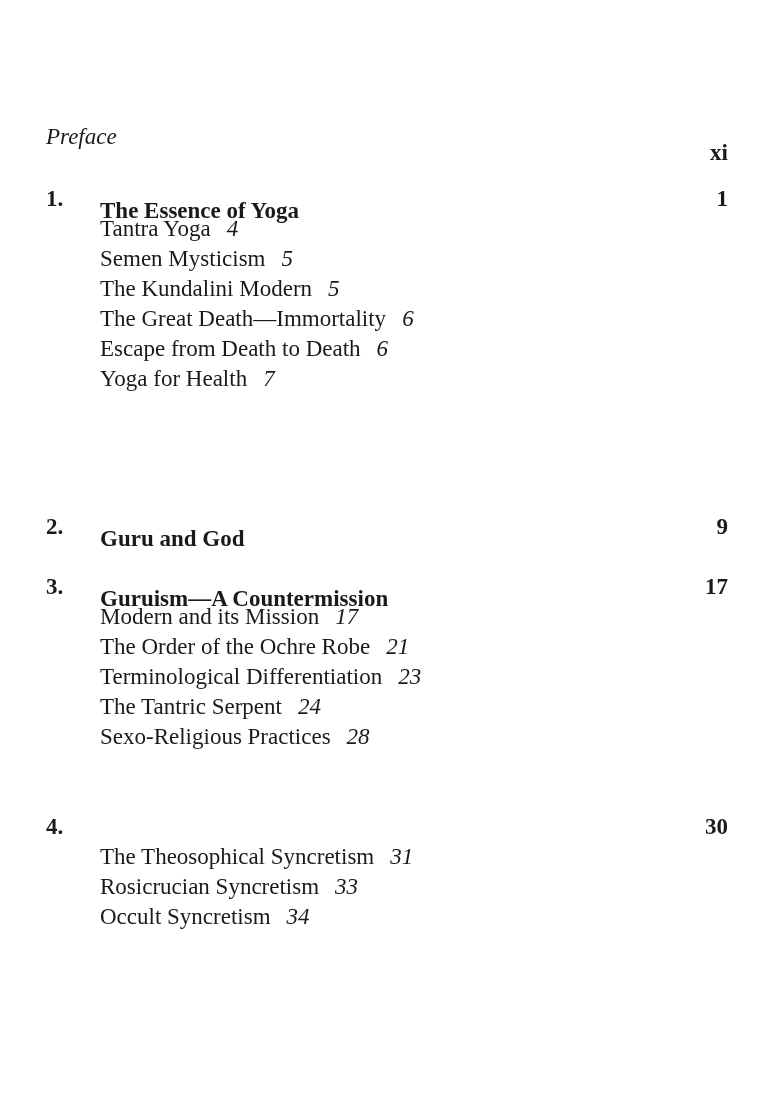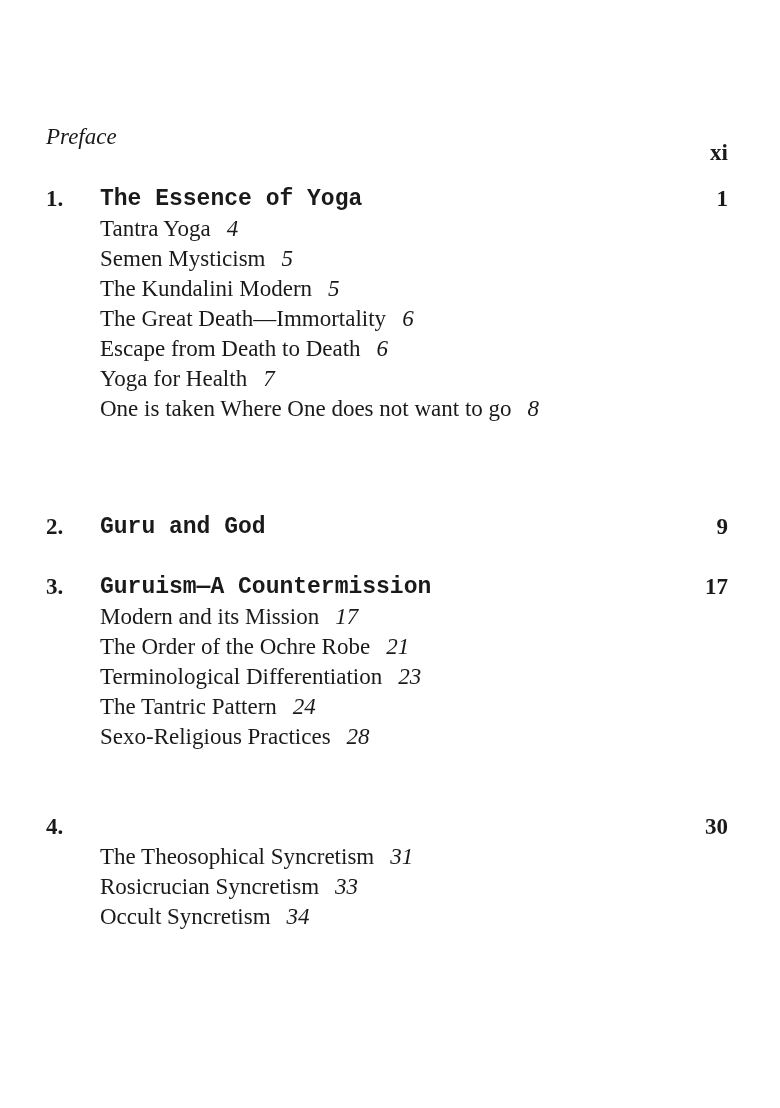--- a/index.html
+++ b/index.html
@@ -5,21 +5,21 @@
   html, body { margin: 0; padding: 0; background: #ffffff; }
   body { width: 780px; height: 1108px; position: relative; overflow: hidden;
          font-family: "Liberation Serif", "DejaVu Serif", serif; color: #1a1a1a; }
   .page { position: absolute; left: 0; top: 0; width: 780px; height: 1108px; }
   .preface { position: absolute; top: 124px; left: 46px; right: 52px; height: 32px; }
   .preface-label { position: absolute; left: 0; top: 0; font-style: italic; font-size: 23px; }
   .preface-page { position: absolute; right: 0; top: 16px; font-size: 23px; font-weight: bold; }
   .chapter { position: absolute; left: 46px; right: 52px; }
   .ch-head { position: relative; height: 30px; font-size: 23px; font-weight: bold; }
   .ch-num { position: absolute; left: 0; top: 0; }
-  .ch-title { position: absolute; left: 54px; top: 0; white-space: nowrap; font-family: Liberation Mono, monospace; }
+  .ch-title { position: absolute; left: 54px; top: 12px; white-space: nowrap; }
   .ch-page { position: absolute; right: 0; top: 0; }
   .sub { position: relative; height: 30px; font-size: 23px; white-space: nowrap; padding-left: 54px; }
   .sub-page { font-style: italic; margin-left: 16px; }
 </style>
 </head>
 <body>
 
 <div class="page">
   <div class="preface">
     <span class="preface-label">Preface</span>
@@ -31,39 +31,38 @@
           <span class="ch-num">1.</span>
           <span class="ch-title">The Essence of Yoga</span>
           <span class="ch-page">1</span>
         </div>
         <div class="sub"><span>Tantra Yoga</span><span class="sub-page">4</span></div>
         <div class="sub"><span>Semen Mysticism</span><span class="sub-page">5</span></div>
         <div class="sub"><span>The Kundalini Modern</span><span class="sub-page">5</span></div>
         <div class="sub"><span>The Great Death—Immortality</span><span class="sub-page">6</span></div>
         <div class="sub"><span>Escape from Death to Death</span><span class="sub-page">6</span></div>
         <div class="sub"><span>Yoga for Health</span><span class="sub-page">7</span></div>
-        <div class="sub"><span>One is taken Where One does not want to go</span><span class="sub-page">8</span></div>
       </div>
       <div class="chapter" style="top: 514px;">
         <div class="ch-head">
           <span class="ch-num">2.</span>
           <span class="ch-title">Guru and God</span>
           <span class="ch-page">9</span>
         </div>
       </div>
       <div class="chapter" style="top: 574px;">
         <div class="ch-head">
           <span class="ch-num">3.</span>
           <span class="ch-title">Guruism—A Countermission</span>
           <span class="ch-page">17</span>
         </div>
         <div class="sub"><span>Modern and its Mission</span><span class="sub-page">17</span></div>
         <div class="sub"><span>The Order of the Ochre Robe</span><span class="sub-page">21</span></div>
         <div class="sub"><span>Terminological Differentiation</span><span class="sub-page">23</span></div>
-        <div class="sub"><span>The Tantric Pattern</span><span class="sub-page">24</span></div>
+        <div class="sub"><span>The Tantric Serpent</span><span class="sub-page">24</span></div>
         <div class="sub"><span>Sexo-Religious Practices</span><span class="sub-page">28</span></div>
       </div>
       <div class="chapter" style="top: 814px;">
         <div class="ch-head">
           <span class="ch-num">4.</span>
           <span class="ch-page">30</span>
         </div>
         <div class="sub"><span>The Theosophical Syncretism</span><span class="sub-page">31</span></div>
         <div class="sub"><span>Rosicrucian Syncretism</span><span class="sub-page">33</span></div>
         <div class="sub"><span>Occult Syncretism</span><span class="sub-page">34</span></div>

